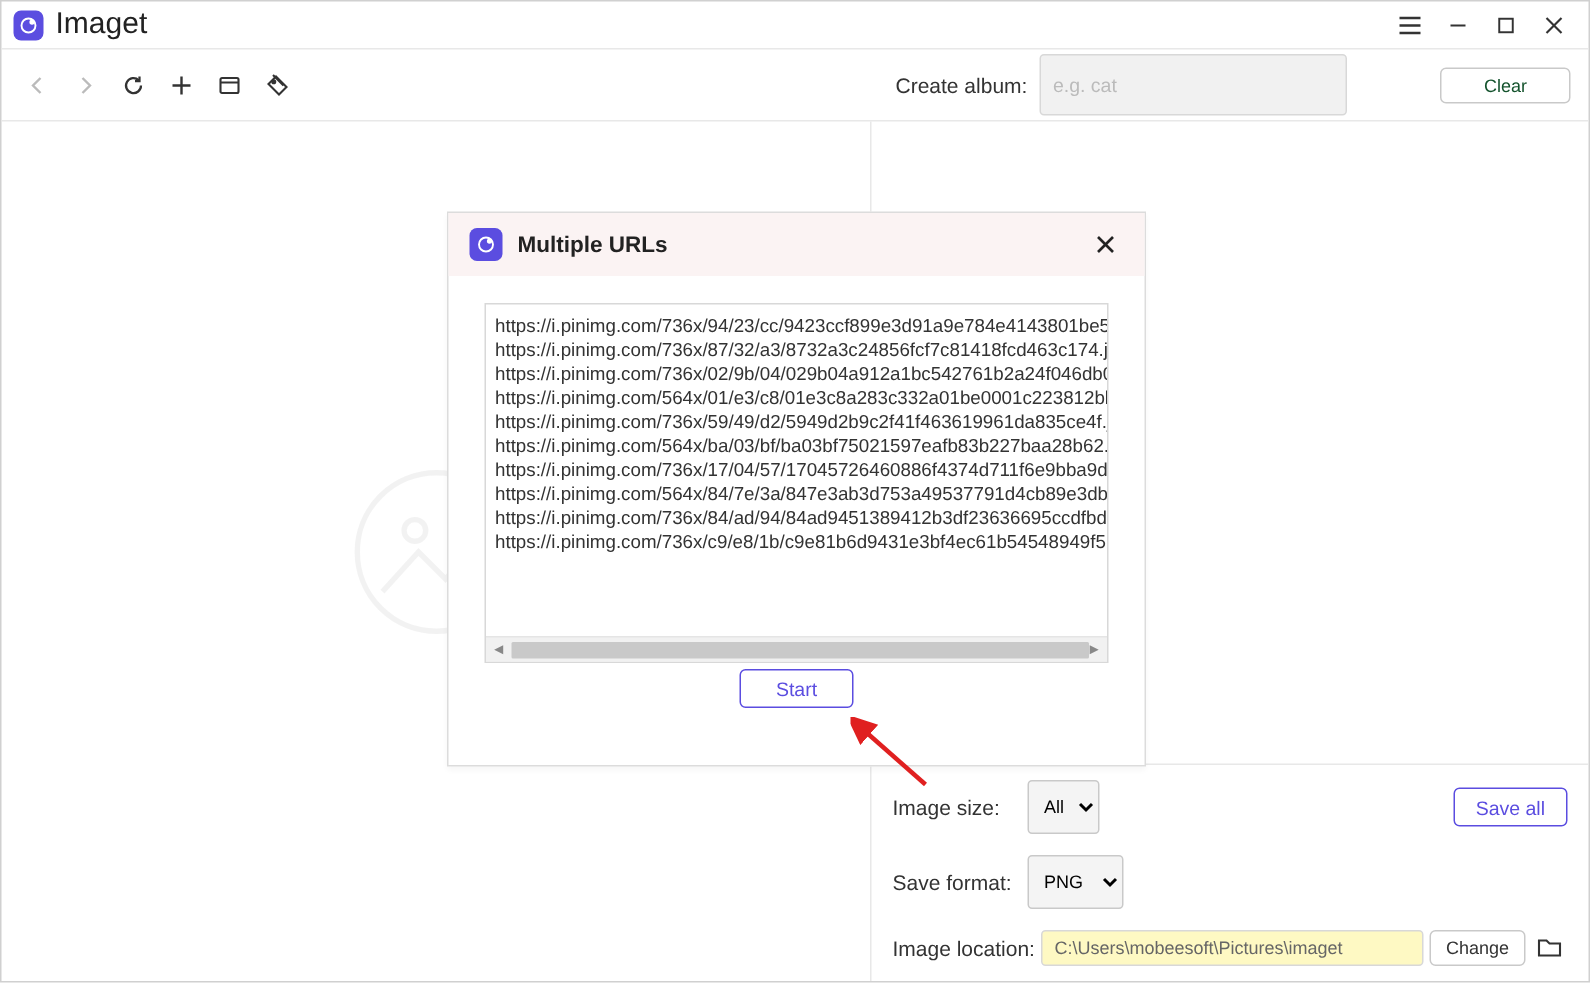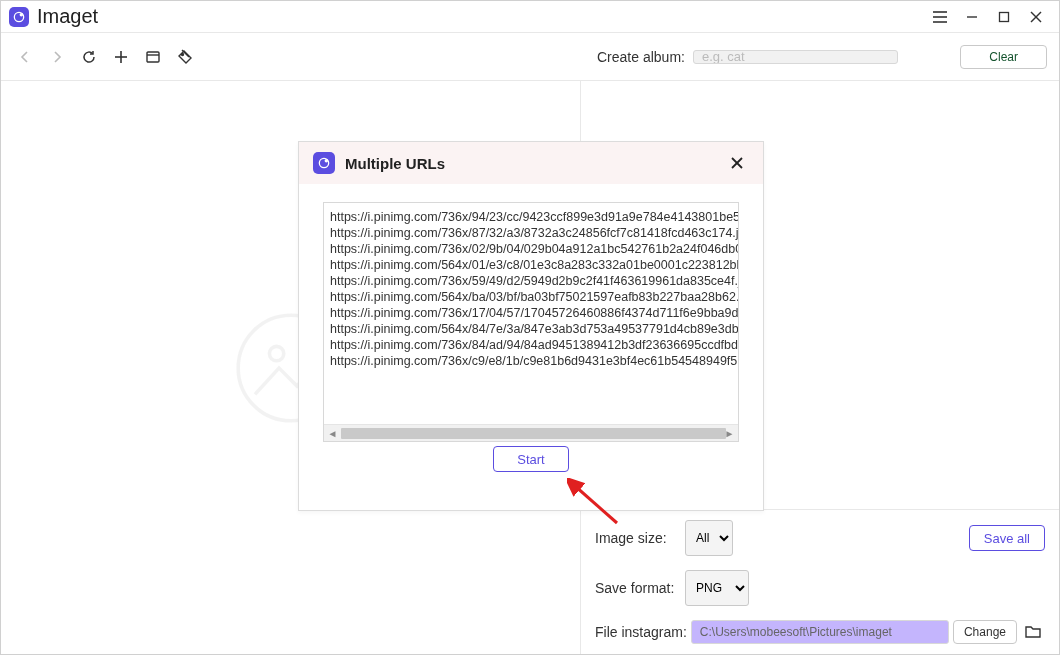--- a/index.html
+++ b/index.html
@@ -20,39 +20,39 @@
 .toolbar { height: 48px; display: flex; align-items: center; padding: 0 12px; border-bottom: 1px solid #e8e8e8; }
 .left-toolbar { display: flex; align-items: center; gap: 8px; width: 572px; }
 .nav-btn { width: 24px; height: 24px; display: flex; align-items: center; justify-content: center; color: #aaa; }
 .nav-btn.enabled { color: #333; cursor: pointer; }
 .url-input { flex: 1; height: 28px; border: 1px solid #d8d8d8; border-radius: 4px; padding: 0 10px; font-size: 13px; color: #888; }
 .url-input::placeholder { color: #bbb; }
 .tag-btn { width: 24px; height: 24px; display: flex; align-items: center; justify-content: center; cursor: pointer; }
 
 .right-toolbar { display: flex; align-items: center; gap: 8px; padding-left: 12px; flex: 1; }
 .label-txt { font-size: 14px; color: #333; }
-.album-input { width: 205px; height: 14px; border: 1px solid #d8d8d8; background: #f1f1f1; border-radius: 3px; padding: 0 8px; font-size: 13px; }
+.album-input { width: 205px; height: 41px; border: 1px solid #d8d8d8; background: #f1f1f1; border-radius: 3px; padding: 0 8px; font-size: 13px; }
 .album-input::placeholder { color: #bbb; }
 .clear-btn { margin-left: auto; height: 24px; padding: 0 28px; border: 1px solid #c9c9c9; border-radius: 4px; background: #fff; font-size: 12px; cursor: pointer; color:#14532d; }
 
 
 .main-split { display: flex; height: calc(100% - 80px); }
 .left-pane { width: 580px; border-right: 1px solid #e8e8e8; position: relative; display: flex; align-items: center; justify-content: center; }
 .right-pane { flex: 1; display: flex; flex-direction: column; }
 
 .watermark { width: 120px; height: 120px; opacity: 0.10; }
 
 .right-content { flex: 1; }
 .bottom-panel { border-top: 1px solid #e8e8e8; padding: 10px 14px 6px 14px; }
 .row { display: flex; align-items: center; margin-bottom: 14px; gap: 4px; }
 .row:last-child { margin-bottom: 4px; }
 .row .label-txt { min-width: 86px; }
 .select { height: 36px; border: 1px solid #c9c9c9; border-radius: 3px; background: #f4f4f4; font-size: 12px; padding: 0 6px; cursor: pointer; }
 .saveall-btn { margin-left: auto; height: 26px; padding: 0 14px; border: 1px solid #5b4de0; color: #5b4de0; background: #fff; border-radius: 4px; font-size: 13px; cursor: pointer; }
-.loc-input { flex: 1; height: 24px; border: 1px solid #d8d8d8; background: #c4b5fd; border-radius: 3px; padding: 0 8px; font-size: 12px; color: #666; }
+.loc-input { flex: 1; height: 24px; border: 1px solid #d8d8d8; background: #fef9c3; border-radius: 3px; padding: 0 8px; font-size: 12px; color: #666; }
 .change-btn { height: 24px; padding: 0 10px; border: 1px solid #c9c9c9; border-radius: 4px; background: #fff; font-size: 12px; cursor: pointer; color:#333;}
 .folder-btn { width: 24px; height: 24px; display: flex; align-items: center; justify-content: center; cursor: pointer; }
 
 
 .dialog { position: absolute; left: 297px; top: 140px; width: 466px; height: 370px; background: #fff; border: 1px solid #dcdcdc; box-shadow: 0 2px 4px rgba(0,0,0,0.04); }
 .dialog-header { height: 42px; background: #fbf3f3; display: flex; align-items: center; padding: 0 14px; }
 .dialog-logo { width: 22px; height: 22px; background: #5b4de0; border-radius: 5px; display: inline-flex; align-items: center; justify-content: center; margin-right: 10px; }
 .dialog-title { font-size: 15px; font-weight: 600; color: #222; }
 .dialog-close { margin-left: auto; width: 24px; height: 24px; display: flex; align-items: center; justify-content: center; cursor: pointer; }
 .dialog-body { padding: 18px 24px 0 24px; }
@@ -172,21 +172,21 @@
         </select>
         <button class="saveall-btn">Save all</button>
       </div>
       <div class="row">
         <span class="label-txt">Save format:</span>
         <select class="select" style="width:64px">
           <option>PNG</option>
         </select>
       </div>
       <div class="row">
-        <span class="label-txt">File instagram:</span>
+        <span class="label-txt">Image location:</span>
         <input class="loc-input" value="C:\Users\mobeesoft\Pictures\imaget" style="">
         <button class="change-btn">Change</button>
         <div class="folder-btn">
           <svg width="18" height="18" viewBox="0 0 18 18" fill="none" stroke="#333" stroke-width="1.4">
               <path d="M2 5 L2 14 L16 14 L16 6 L9 6 L7 4 L2 4 Z"></path>
             </svg>
         </div>
       </div>
     </div>
   </div>

